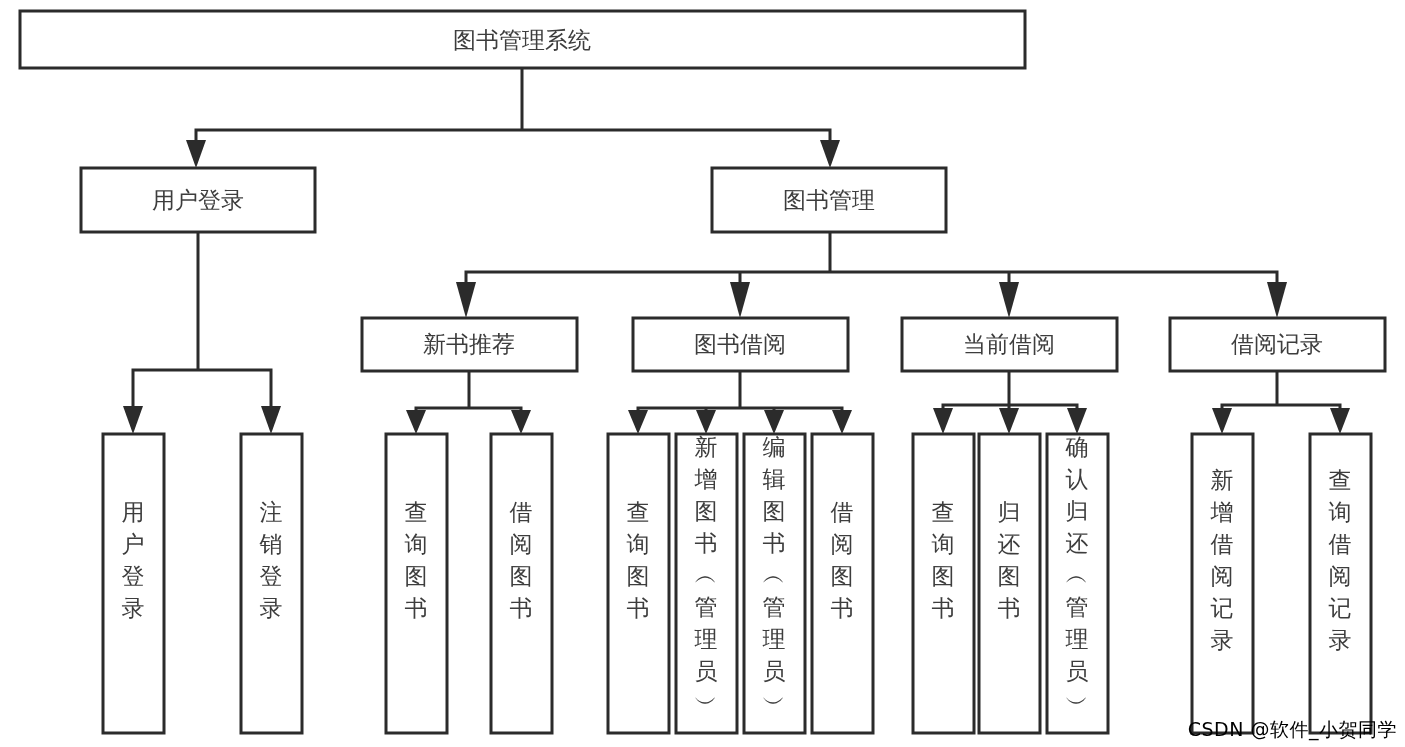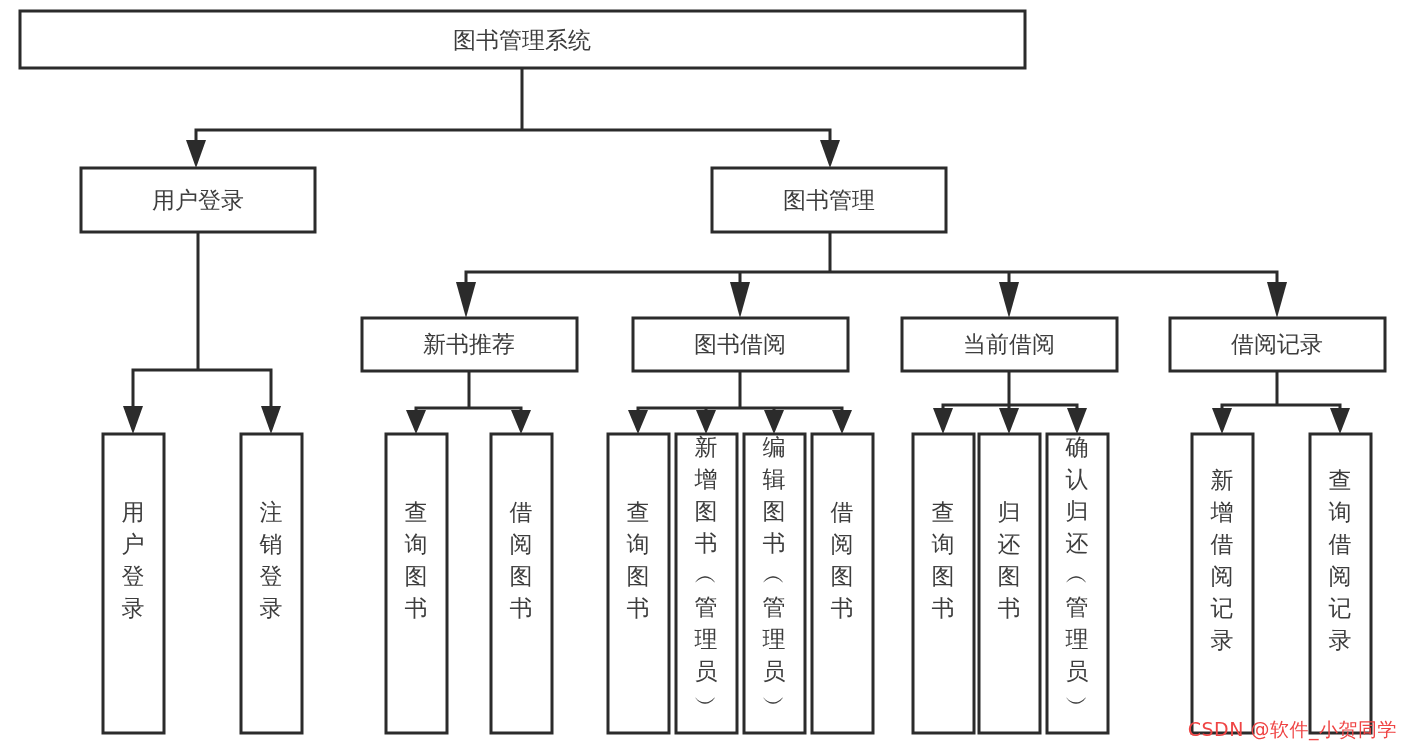--- a/index.html
+++ b/index.html
@@ -46,21 +46,21 @@
     font-family: "DejaVu Sans", "Liberation Sans", sans-serif;
     font-size: 23px;
     text-anchor: middle;
   }
   .watermark {
     position: absolute;
     right: 8px;
     bottom: 4px;
     font-family: "DejaVu Sans", "Liberation Sans", sans-serif;
     font-size: 19px;
-    color: #ef4444;
+    color: #000000;
     letter-spacing: 0.5px;
     white-space: nowrap;
     pointer-events: none;
   }
 </style>
 </head>
 <body>
 
 <svg id="diagram" viewBox="0 0 1405 747" xmlns="http://www.w3.org/2000/svg">
 

